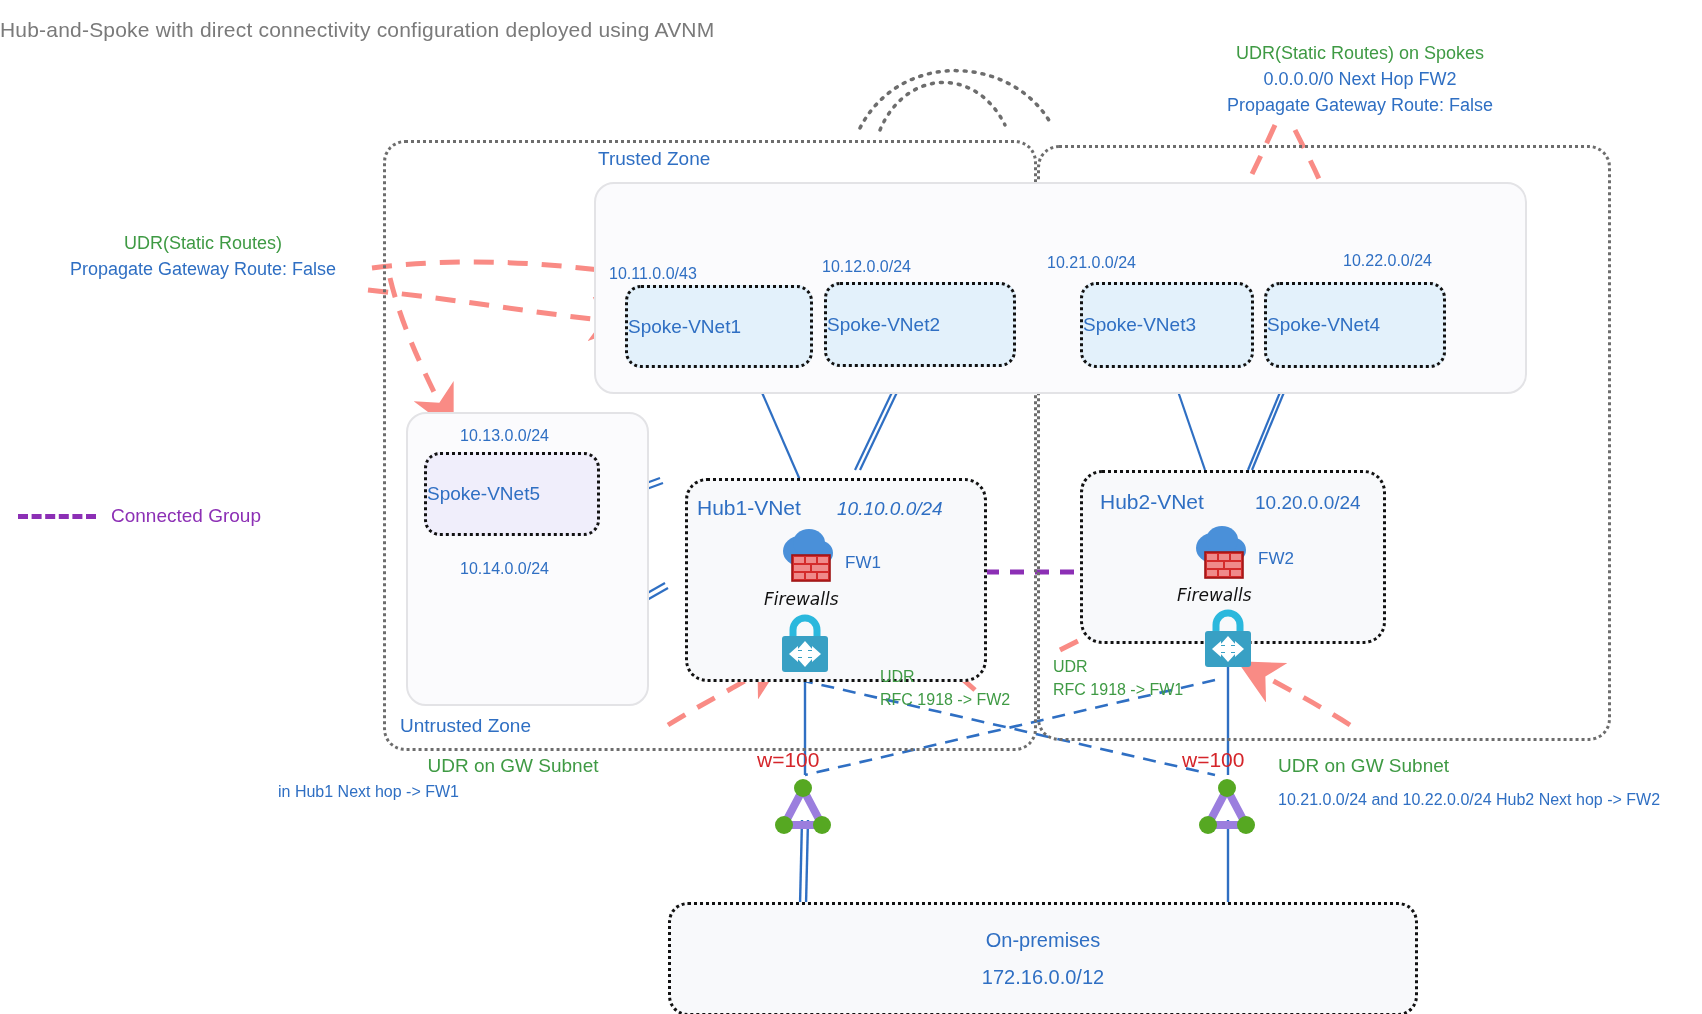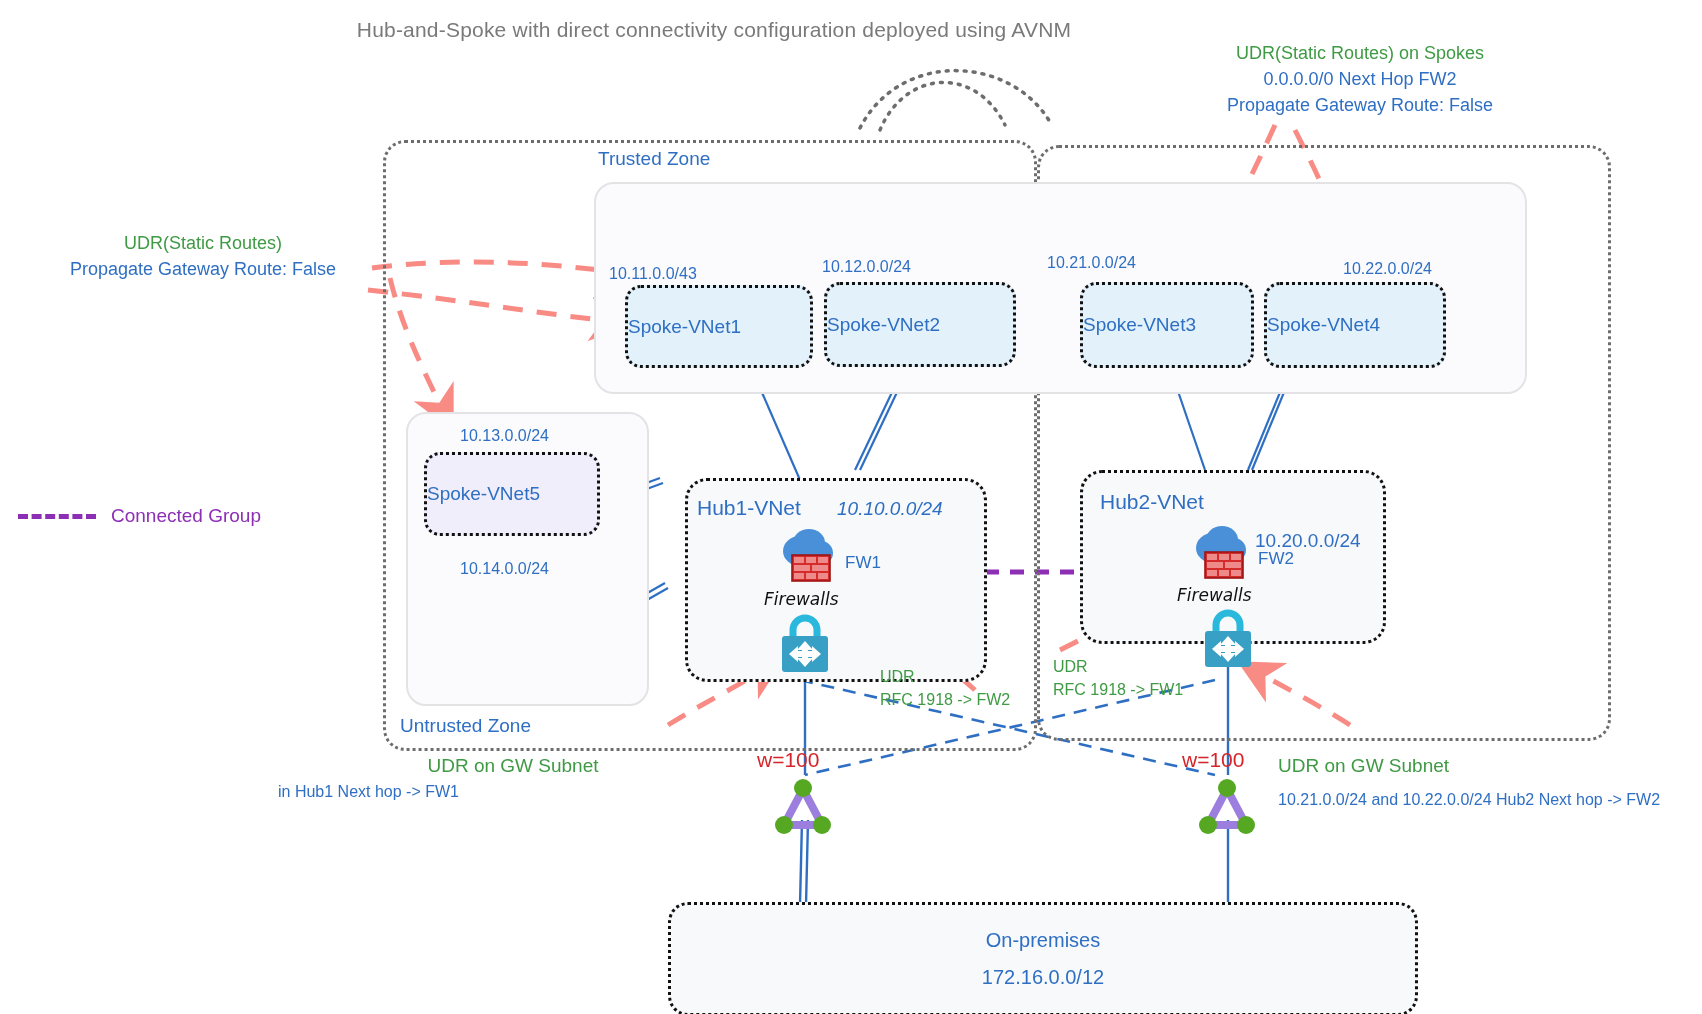--- a/index.html
+++ b/index.html
@@ -15,21 +15,21 @@
   #stage { position: absolute; inset: 0; }
   svg.layer {
     position: absolute; left: 0; top: 0;
     width: 1702px; height: 1014px;
     pointer-events: none;
   }
 
   
   .title {
     position:absolute; left:0; top:18px; width:1428px;
-    text-align:center; color:#7a7a7a; font-size:21px;
+    text-align:left; color:#7a7a7a; font-size:21px;
     letter-spacing:.2px;
   }
   .blue   { color:#2f6fc3; }
   .green  { color:#3f9a44; }
 
   .ann { position:absolute; text-align:center; line-height:1.45; }
   .ann .l1 { font-size:18px; }
   .ann .l2 { font-size:18px; }
 
   .cidr { position:absolute; font-size:16px; color:#2f6fc3; white-space:nowrap; }
@@ -177,21 +177,21 @@
   <div class="cidr" style="left:822px; top:258px;">10.12.0.0/24</div>
   <div class="vnet trusted" style="left:824px; top:282px; width:186px; height:79px;">
     <span>Spoke-VNet2</span>
   </div>
 
   <div class="cidr" style="left:1047px; top:254px;">10.21.0.0/24</div>
   <div class="vnet trusted" style="left:1080px; top:282px; width:168px; height:80px;">
     <span>Spoke-VNet3</span>
   </div>
 
-  <div class="cidr" style="left:1343px; top:260px;">10.22.0.0/24</div>
+  <div class="cidr" style="left:1343px; top:252px;">10.22.0.0/24</div>
   <div class="vnet trusted" style="left:1264px; top:282px; width:176px; height:80px;">
     <span>Spoke-VNet4</span>
   </div>
 
   <div class="zone" style="left:406px; top:412px; width:239px; height:290px;"></div>
   <div class="zone-label" style="left:400px; top:715px;">Untrusted Zone</div>
 
   <div class="cidr" style="left:460px; top:427px;">10.13.0.0/24</div>
   <div class="vnet untrust" style="left:424px; top:452px; width:170px; height:78px;">
     <span>Spoke-VNet5</span>
@@ -229,21 +229,21 @@
     <path d="M49 44 l-9 8 v-5 h-6 v-6 h6 v-5 z" fill="#ffffff"></path>
   </svg>
 
   <div class="ann" style="left:880px; top:665px; width:190px; text-align:left;">
     <div class="l1 green" style="font-size:16px;">UDR</div>
     <div class="l2 green" style="font-size:16px;">RFC 1918 -&gt; FW2</div>
   </div>
 
   <div class="hub" style="left:1080px; top:470px; width:300px; height:168px;"></div>
   <div class="hub-name" style="left:1100px; top:490px;">Hub2-VNet</div>
-  <div class="hub-cidr" style="left:1255px; top:492px;margin-top:38px;">10.20.0.0/24</div>
+  <div class="hub-cidr" style="left:1255px; top:492px;">10.20.0.0/24</div>
 
   <svg class="fw-icon" style="left:1185px; top:522px;" viewBox="0 0 76 62">
     <ellipse cx="28" cy="26" rx="17" ry="15" fill="#4a90d9"></ellipse>
     <ellipse cx="46" cy="28" rx="15" ry="13" fill="#4a90d9"></ellipse>
     <ellipse cx="37" cy="18" rx="16" ry="14" fill="#4a90d9"></ellipse>
     <rect x="20" y="30" width="38" height="26" fill="#d42b2b" stroke="#9e1414" stroke-width="1.6"></rect>
     <rect x="22" y="32" width="10" height="6" fill="#ef8a8a"></rect>
     <rect x="34" y="32" width="10" height="6" fill="#ef8a8a"></rect>
     <rect x="46" y="32" width="10" height="6" fill="#ef8a8a"></rect>
     <rect x="22" y="40" width="16" height="6" fill="#ef8a8a"></rect>

